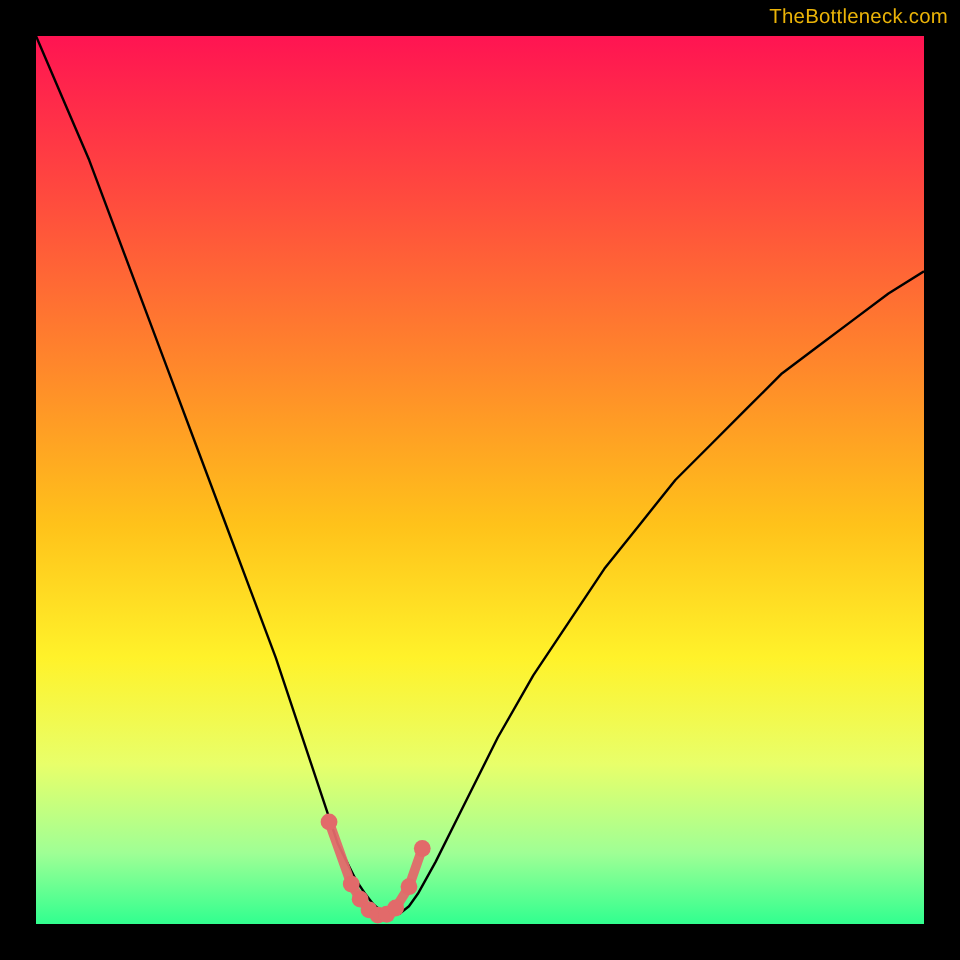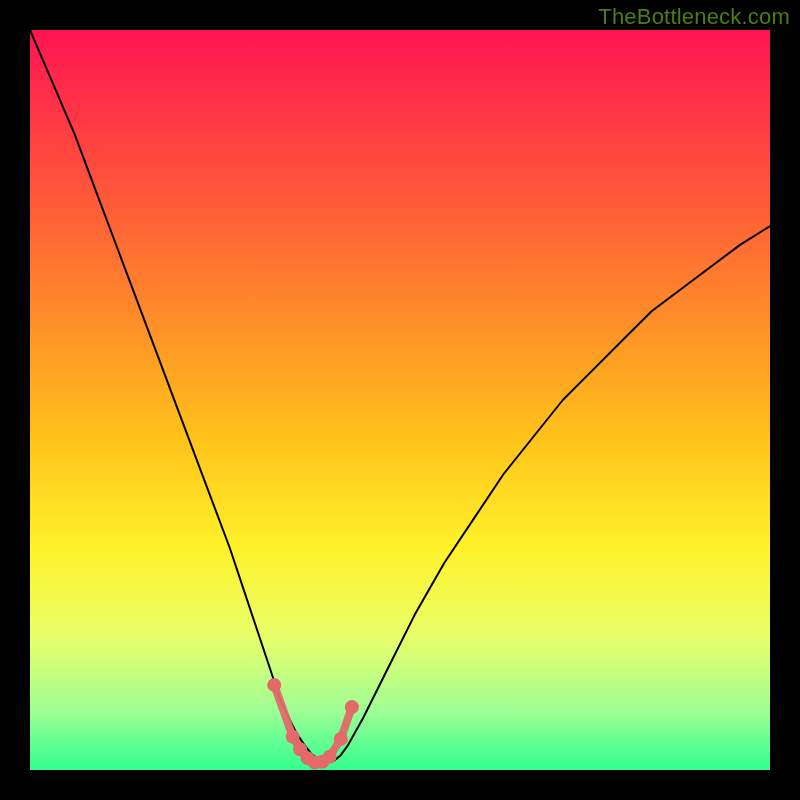--- a/index.html
+++ b/index.html
@@ -24,22 +24,22 @@
     left: 30px;
     top: 30px;
     width: 740px;
     height: 740px;
     overflow: hidden;
   }
   .watermark {
     position: absolute;
     top: 4px;
     right: 10px;
-    font-size: 22px;
-    color: #4d7c0f;
+    font-size: 17px;
+    color: #eab308;
     font-weight: 500;
     letter-spacing: 0.2px;
     pointer-events: none;
   }
 </style>
 </head>
 <body>
 
 <div class="frame">
   <div class="plot-area">

